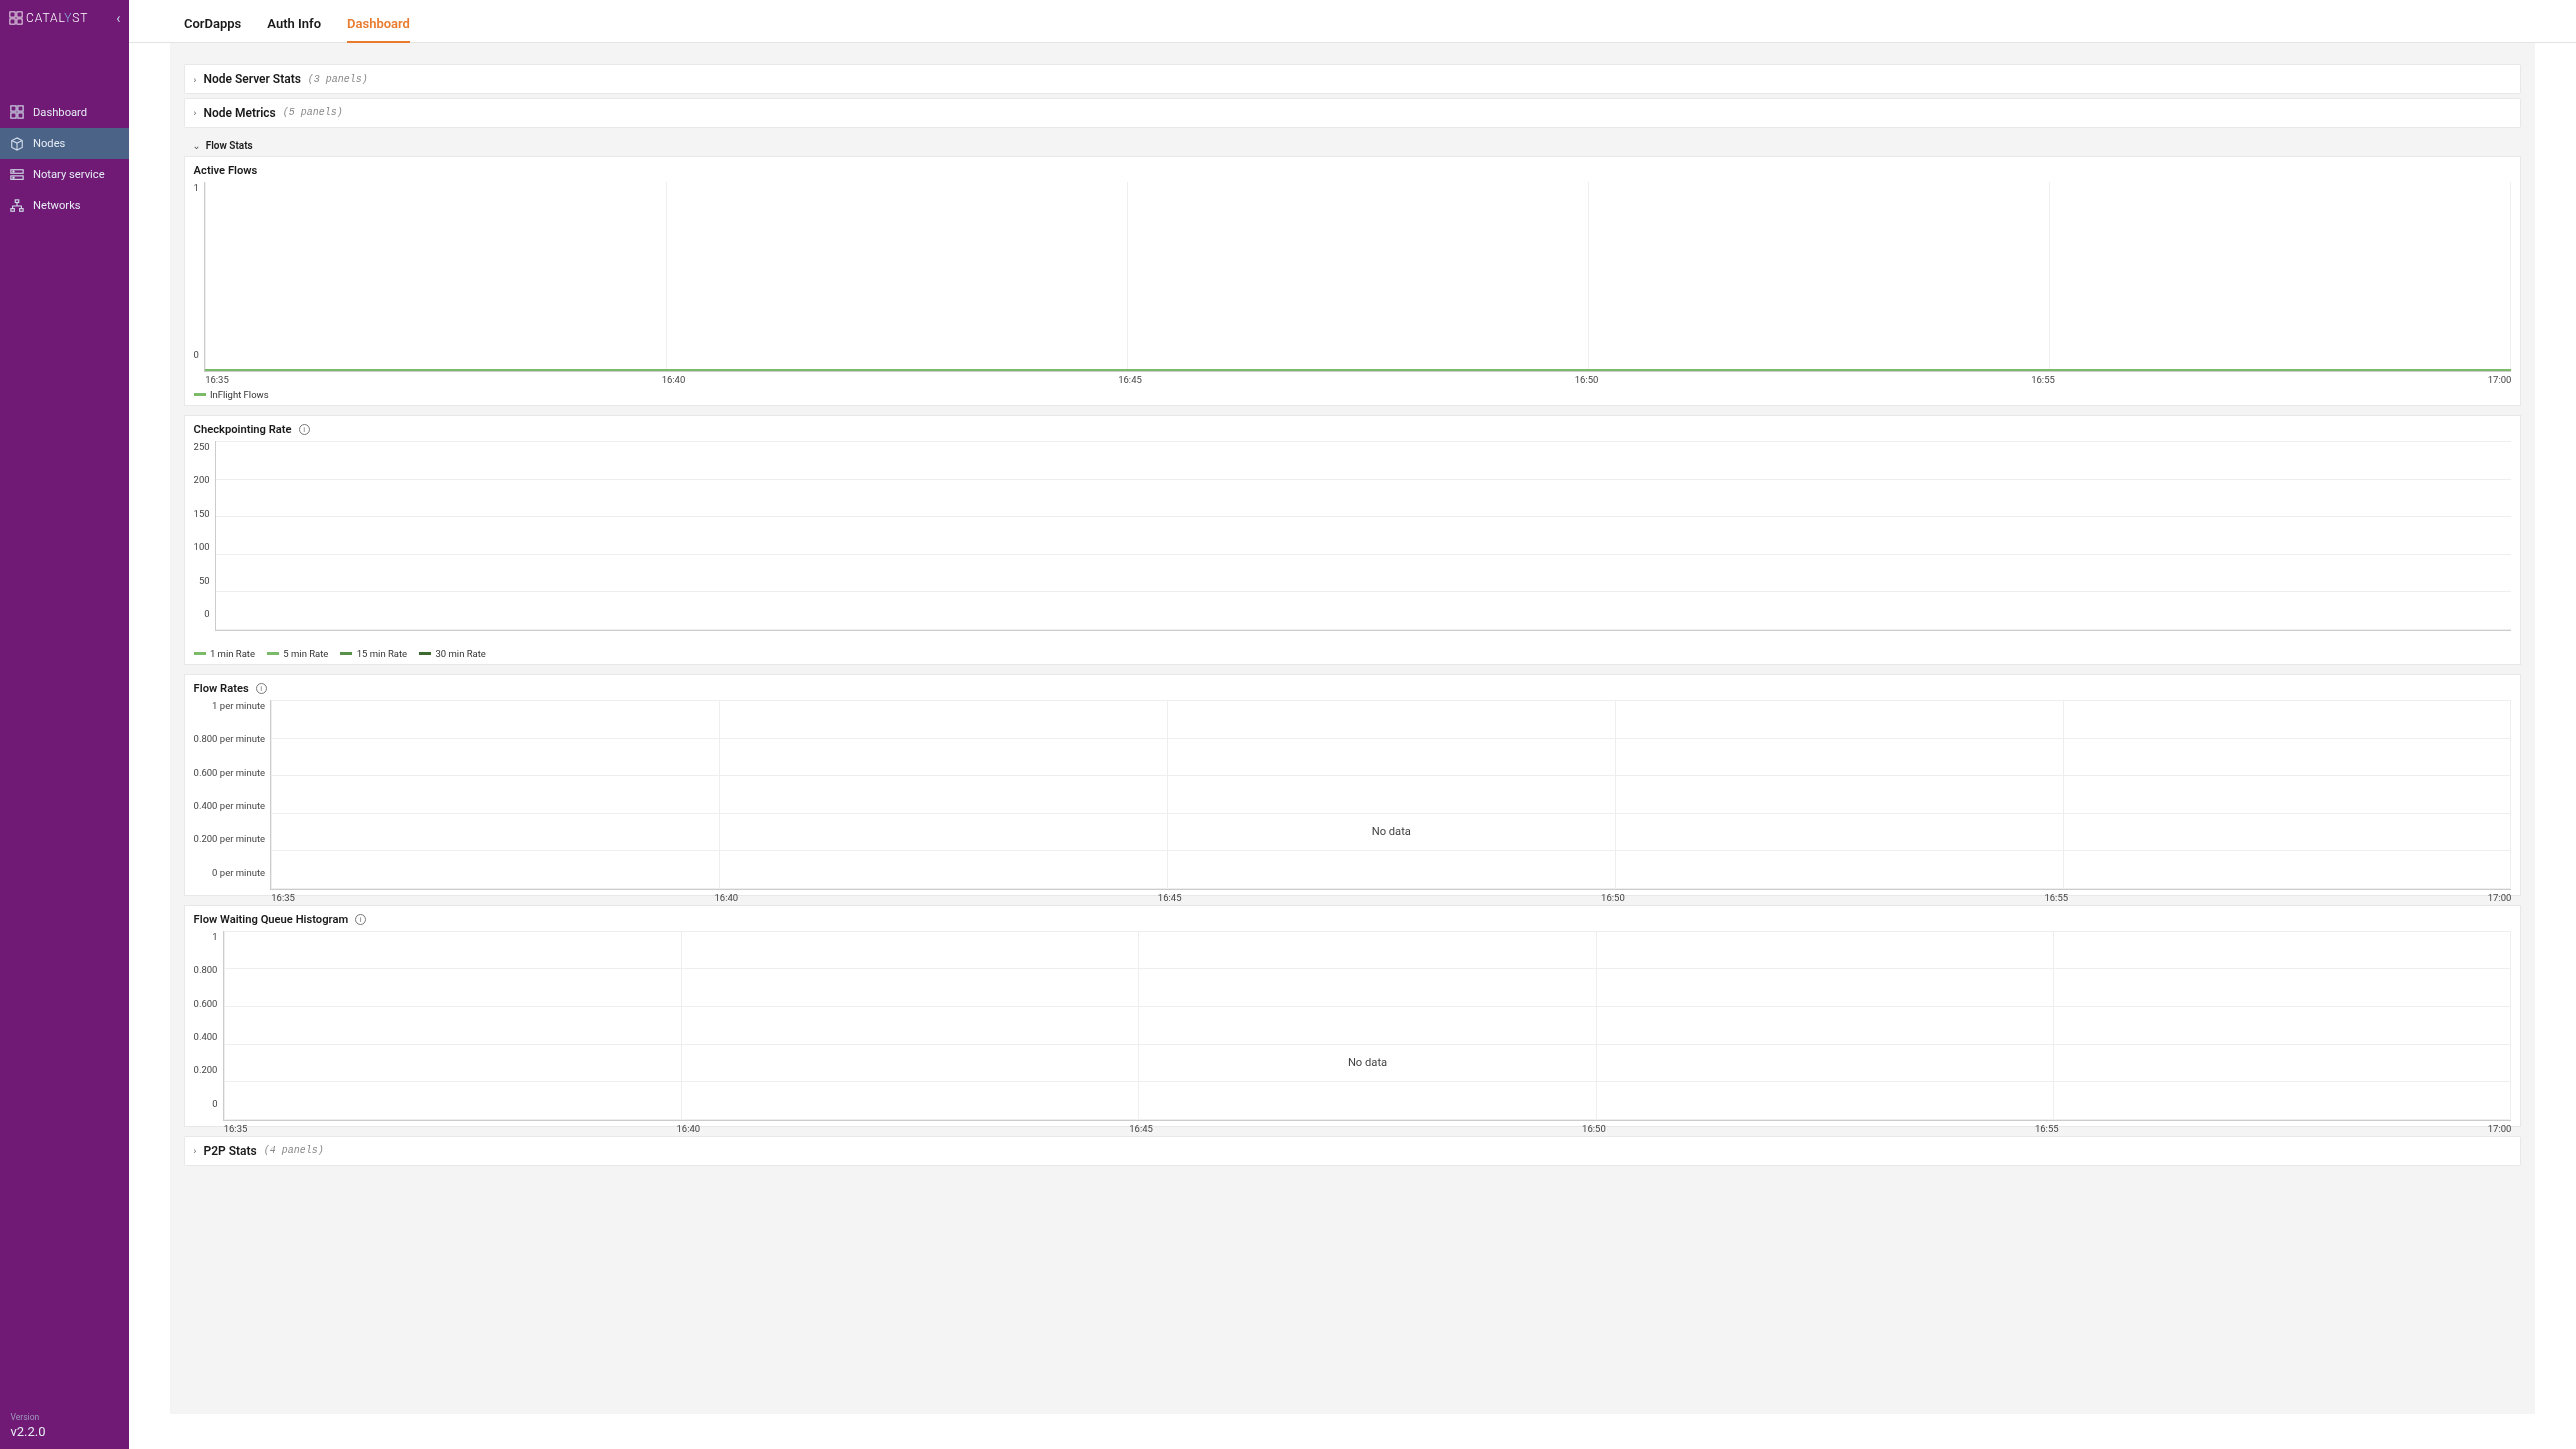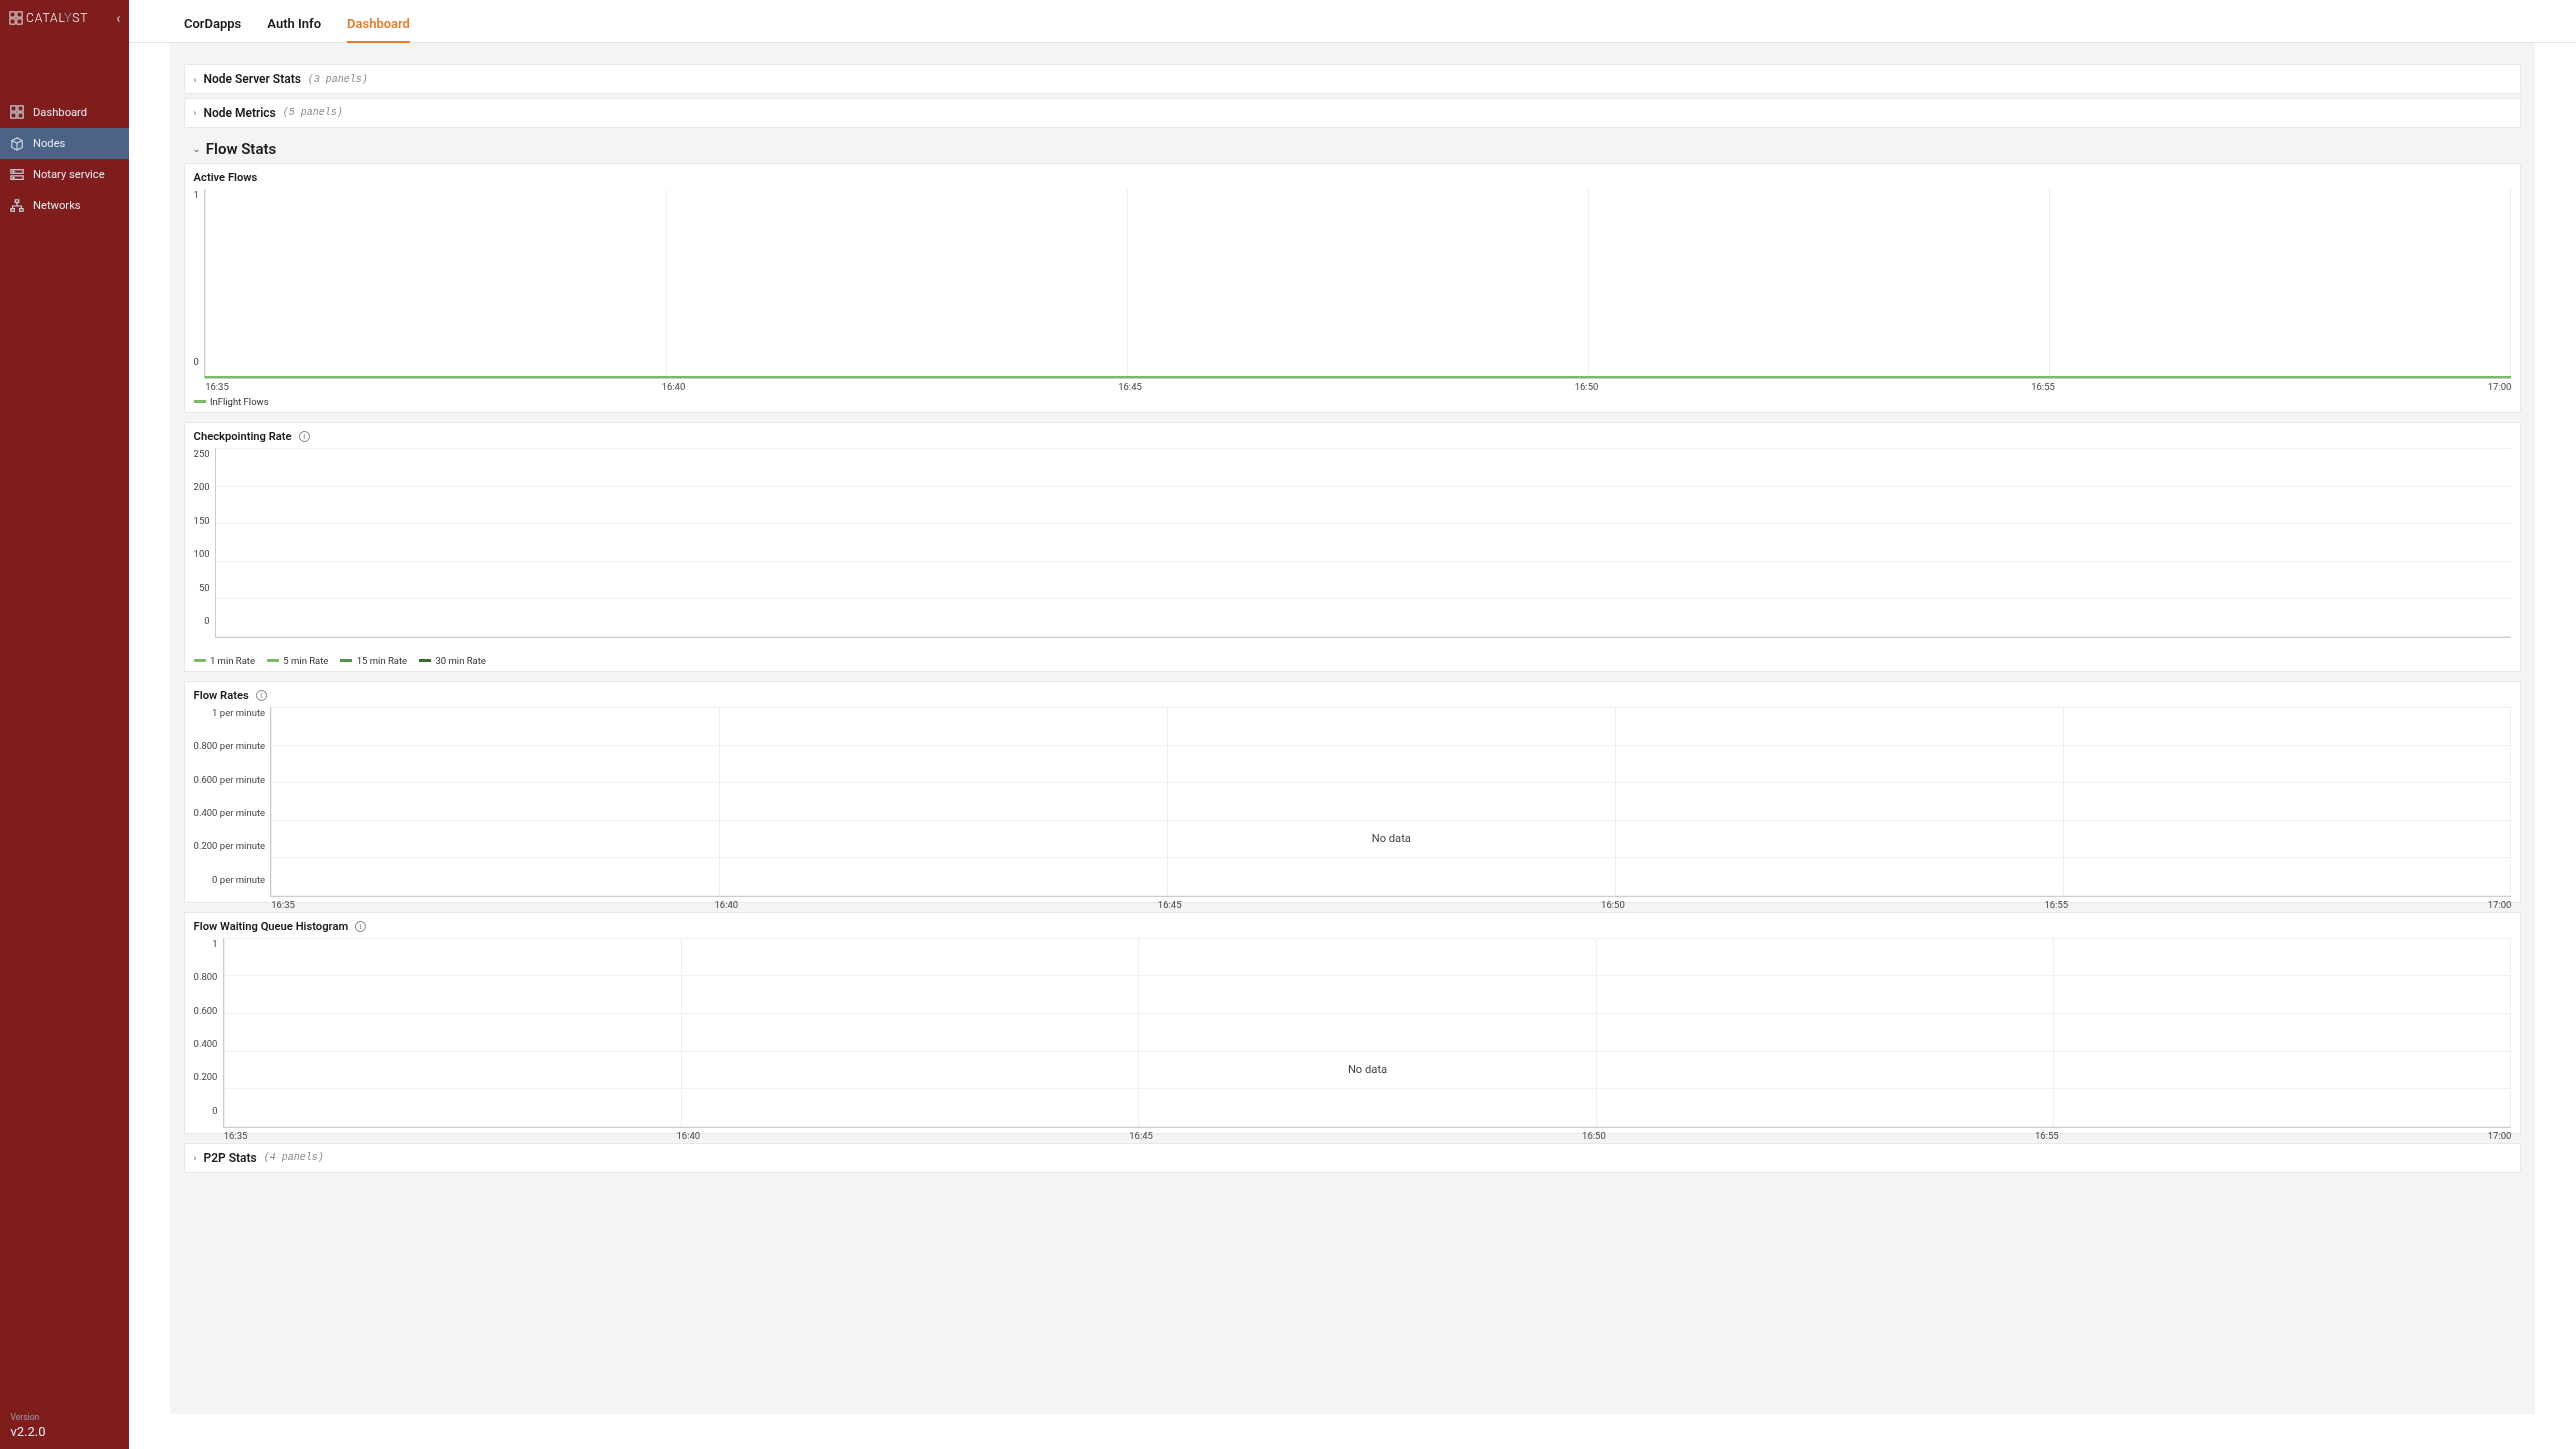--- a/index.html
+++ b/index.html
@@ -1,20 +1,20 @@
 <!DOCTYPE html>
 <html style="font-size:14px"><head>
 <meta charset="utf-8">
 <style>
 * { box-sizing: border-box; margin: 0; padding: 0; }
 html, body { width: 100%; height: 100%; font-family: -apple-system, BlinkMacSystemFont, "Segoe UI", Roboto, Helvetica, Arial, sans-serif; background: #fff; color: #1a1a1a; }
 body { display: flex; }
 
 
-.sidebar { width: 129px; background: #7f1d1d; color: #fff; display: flex; flex-direction: column; flex-shrink: 0; height: 100vh; }
+.sidebar { width: 129px; background: #701a75; color: #fff; display: flex; flex-direction: column; flex-shrink: 0; height: 100vh; }
 .sidebar-top { display: flex; align-items: center; padding: 10.4px 8.6px; gap: 5.2px; }
 .logo { display: flex; align-items: center; gap: 3.5px; font-size: 12px; letter-spacing: 0.9px; font-weight: 300; }
 .logo svg { width: 14px; height: 14px; }
 .logo .y { color: #8ab7e8; }
 .collapse-btn { margin-left: auto; color: #c6d2e3; font-size: 14px; cursor: pointer; }
 .sidebar-nav { margin-top: 60px; display: flex; flex-direction: column; }
 .sidebar-item { display: flex; align-items: center; gap: 8.6px; padding: 8.6px 10.4px; font-size: 11.2px; cursor: pointer; color: #e6ecf4; }
 .sidebar-item.active { background: #4a6386; }
 .sidebar-item svg { width: 14px; height: 14px; stroke: #d0dbe9; fill: none; stroke-width: 1.3; }
 .sidebar-bottom { margin-top: auto; padding: 10.4px; font-size: 9.5px; color: #a9b8cd; }
@@ -29,21 +29,21 @@
 
 .content { background: #f4f4f4; padding: 21px 14px 35px; margin: 0 41px 35px; flex: 1; }
 
 .panel-row { background: #fff; border: 0.9px solid #e8e8e8; border-radius: 1.7px; padding: 7px 8.6px; margin-bottom: 3.5px; display: flex; align-items: center; gap: 7px; cursor: pointer; }
 .panel-row .chev { font-size: 9.5px; color: #555; }
 .panel-row .title { font-size: 12px; font-weight: 600; }
 .panel-row .count { font-size: 10px; color: #888; font-style: italic; font-family: Liberation Mono, monospace; }
 
 .section-header { padding: 8.6px 8.6px 5.2px; display: flex; align-items: center; gap: 5.2px; cursor: pointer; }
 .section-header .chev { font-size: 9.5px; color: #555; transform: rotate(0); }
-.section-header .title { font-size: 15px; font-weight: 600; }
+.section-header .title { font-size: 10px; font-weight: 600; }
 
 .charts-grid { display: grid; grid-template-columns: 1fr; gap: 8.6px; }
 .chart-panel { background: #fff; border: 0.9px solid #e8e8e8; padding: 7px 8.6px 5.2px; }
 .chart-title-row { display: flex; align-items: center; gap: 7px; margin-bottom: 5.2px; }
 .chart-title { font-size: 11.2px; font-weight: 600; }
 .info-icon { width: 11.2px; height: 11.2px; border: 0.9px solid #777; border-radius: 50%; display: inline-flex; align-items: center; justify-content: center; font-size: 7.8px; color: #777; }
 
 .plot { position: relative; height: 190px; display: flex; }
 .plot-y { display: flex; flex-direction: column; justify-content: space-between; align-items: flex-end; font-size: 9.5px; color: #444; padding-right: 5.2px; padding-bottom: 12px; }
 .plot-area { flex: 1; position: relative; border-left: 0.9px solid #ccc; border-bottom: 0.9px solid #ccc; display: flex; }

